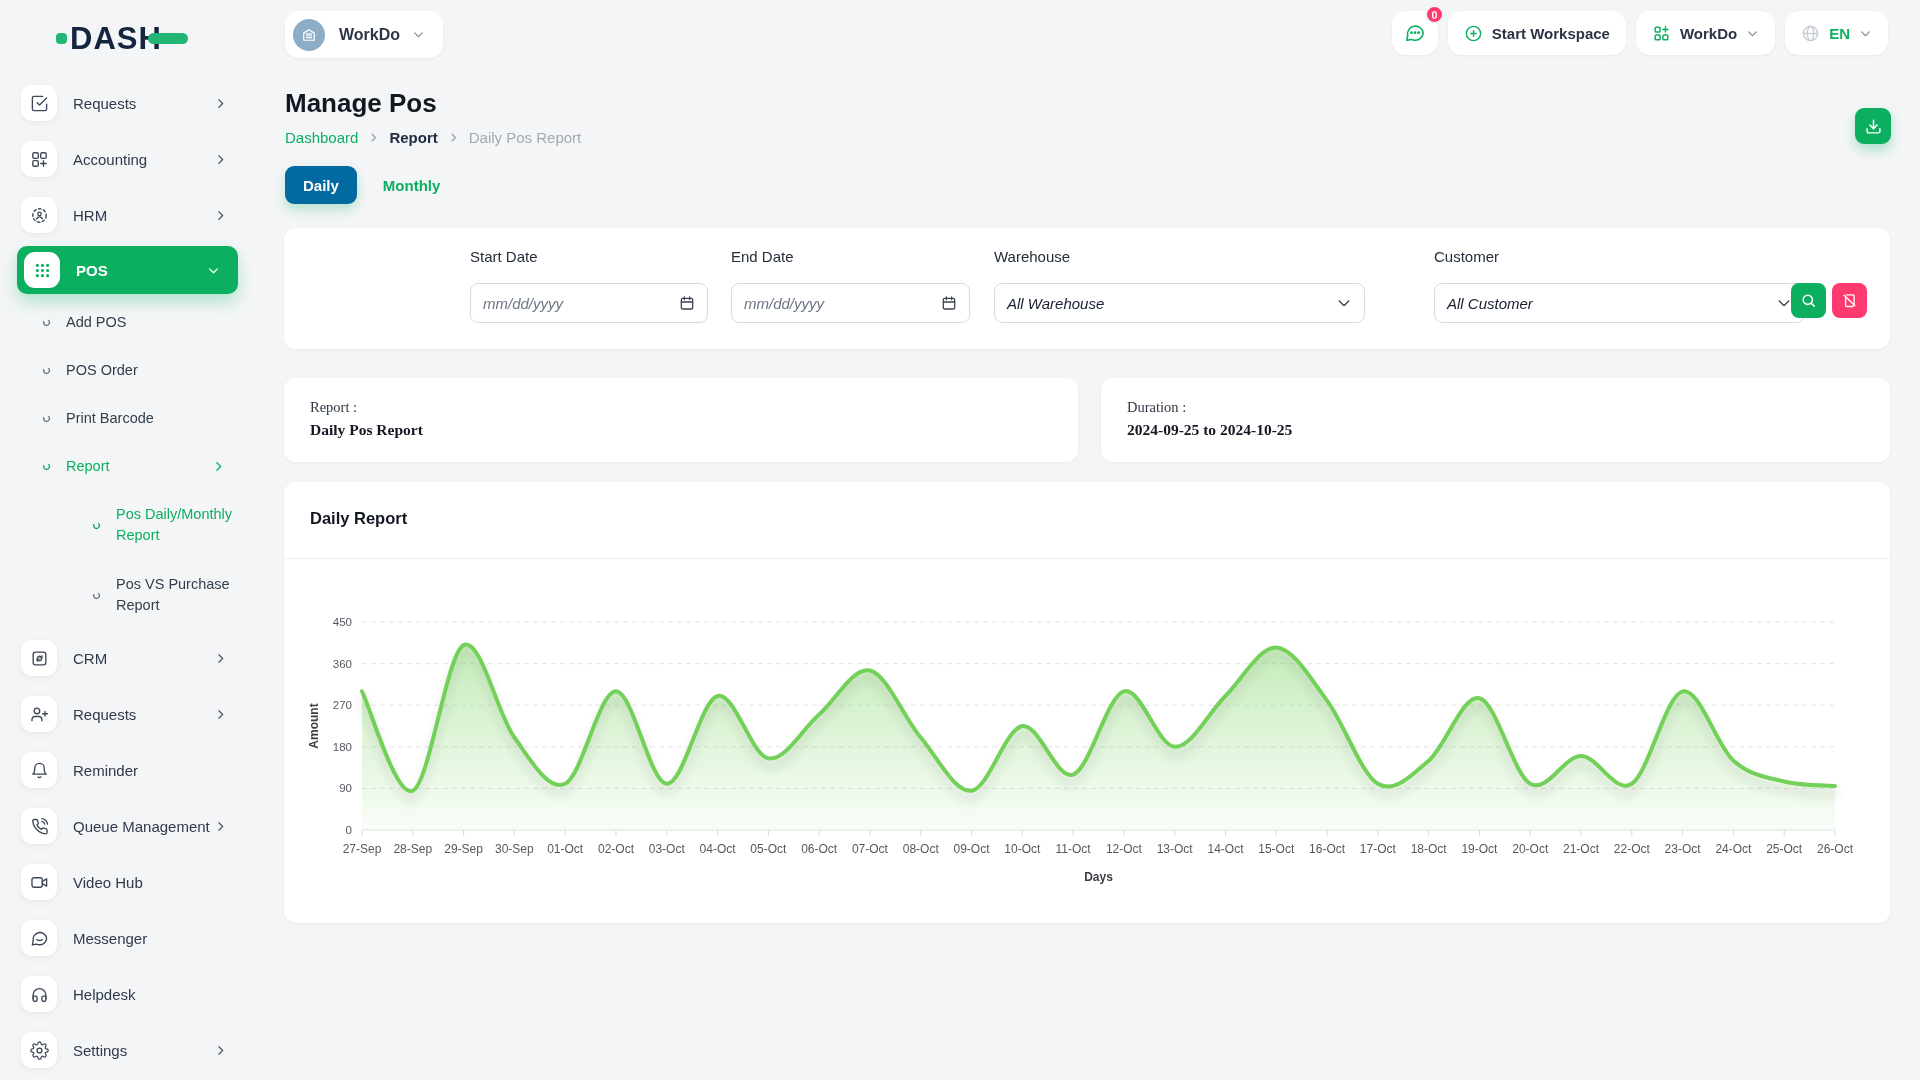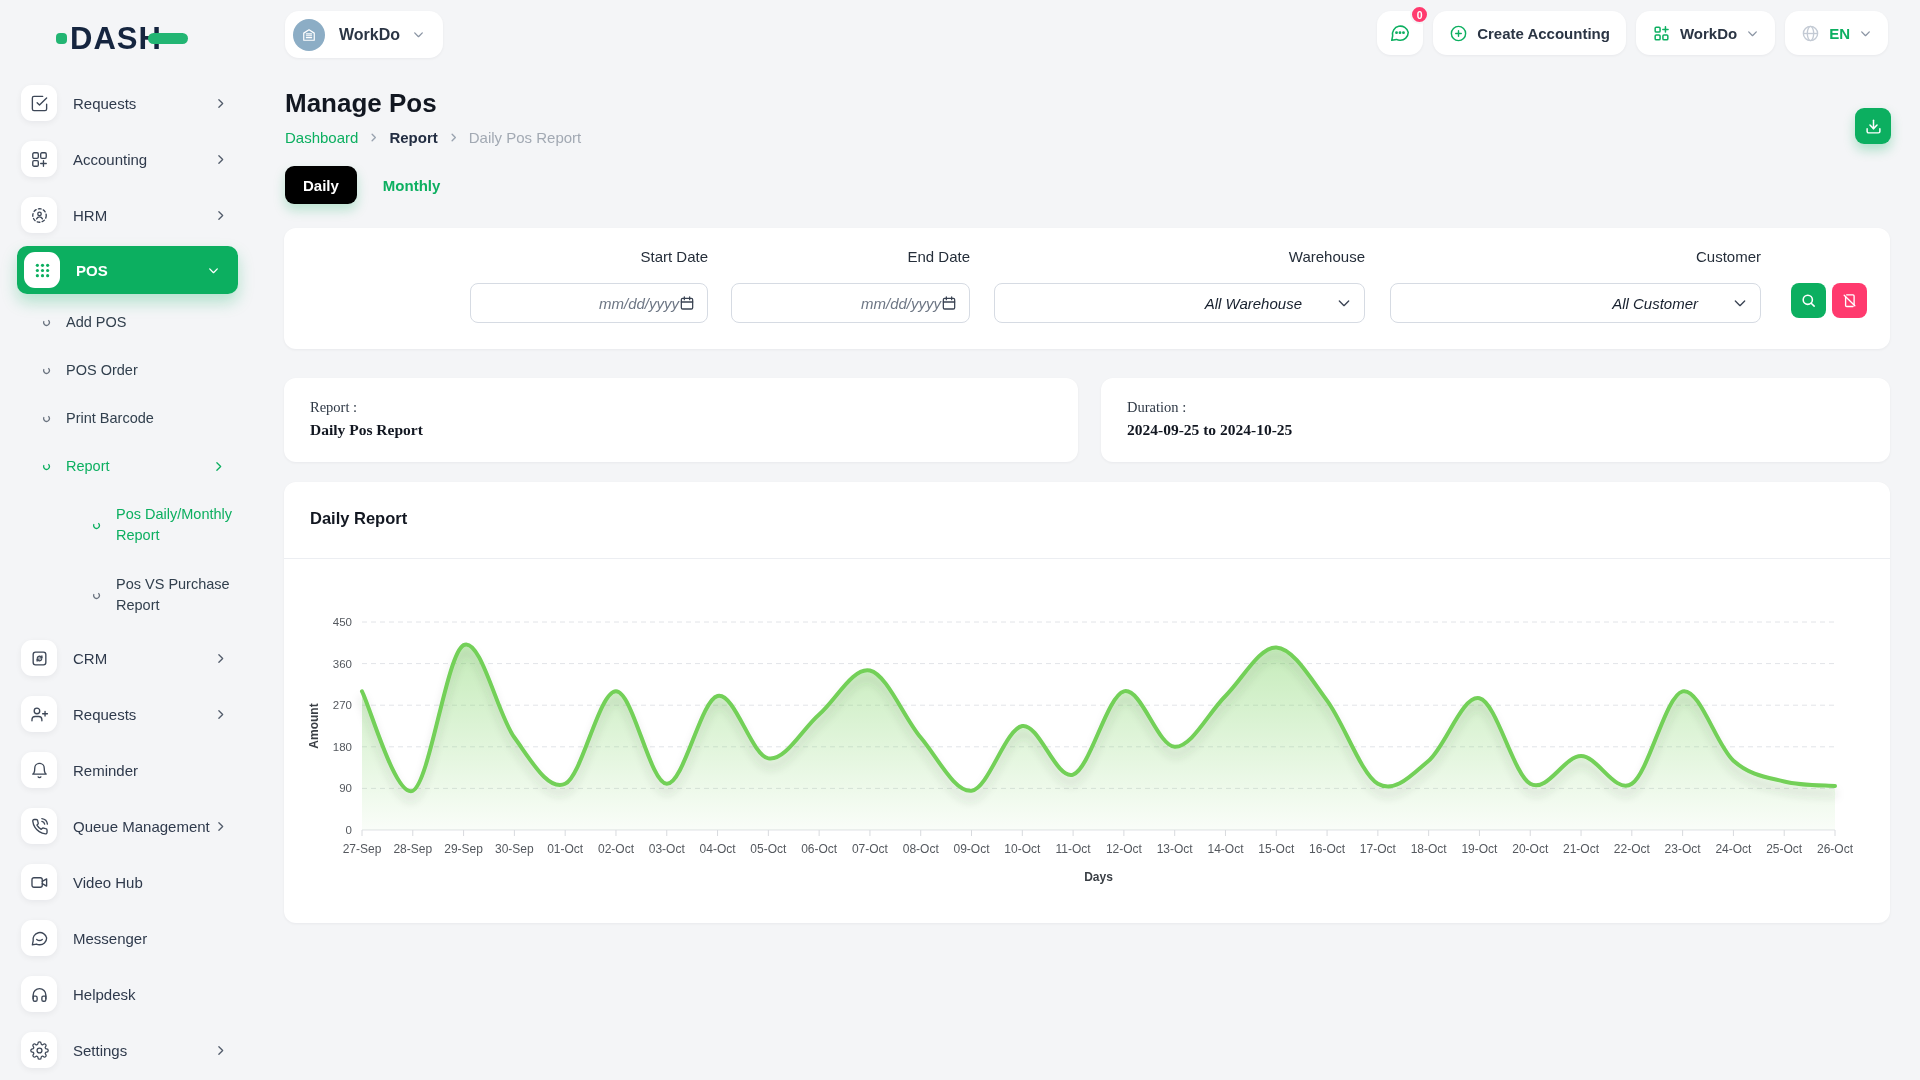--- a/index.html
+++ b/index.html
@@ -61,28 +61,28 @@
   .bc-link { color:#0caf60; cursor:pointer; }
   .bc-sep { color:#9aa3b0; display:flex; } .bc-sep svg { width:11px; height:11px; }
   .bc-mid { color:#222d42; font-weight:600; }
   .bc-cur { color:#a2a9b3; }
   .dl-btn { position:absolute; left:1855px; top:108px; width:36px; height:36px; border-radius:9px; background:#0caf60;
             display:flex; align-items:center; justify-content:center; cursor:pointer; box-shadow:0 6px 12px rgba(12,175,96,.3); }
   .dl-btn svg { width:17px; height:17px; color:#fff; }
 
   
   .tabs { position:absolute; left:285px; top:166px; display:flex; align-items:center; }
-  .tab-active { height:38px; padding:0 18px; border-radius:9px; background:#000000; color:#fff; font-size:15px; font-weight:600;
+  .tab-active { height:38px; padding:0 18px; border-radius:9px; background:#0369a1; color:#fff; font-size:15px; font-weight:600;
                 display:flex; align-items:center; cursor:pointer; box-shadow:0 6px 12px rgba(12,175,96,.25); }
   .tab-link { margin-left:26px; color:#0caf60; font-size:15px; font-weight:600; cursor:pointer; }
 
   
   .card { position:absolute; background:#fff; border-radius:12px; box-shadow:0 1px 3px rgba(16,24,40,.05); }
   .filter-card { left:284px; top:228px; width:1606px; height:121px; }
-  .f-col { position:absolute; top:20px;text-align:right; }
+  .f-col { position:absolute; top:20px; }
   .f-label { font-size:15px; color:#252e3a; }
   .f-input { position:absolute; top:35px; height:40px; border:1px solid #d6dbe3; border-radius:8px; background:#fff;
              display:flex; align-items:center; padding:0 12px; font-size:15px; color:#6d7684; cursor:pointer; width:100%; }
   .f-input .grow { flex:1;font-style:italic; }
   .f-input svg { width:16px; height:16px; color:#3a4353; }
   .f-select { color:#17202e;gap:34px; }
   .f-btns { position:absolute; left:1507px; top:55px; display:flex; gap:6px; }
   .sq-btn { width:35px; height:35px; border-radius:8px; display:flex; align-items:center; justify-content:center; cursor:pointer; border:none; }
   .sq-btn svg { width:17px; height:17px; color:#fff; }
   .sq-green { background:#0caf60; }
@@ -347,21 +347,21 @@
         <circle cx="12" cy="11.6" r="0.7" fill="currentColor"></circle>
         <circle cx="15.8" cy="11.6" r="0.7" fill="currentColor"></circle>
     </svg>
     <span class="badge">0</span>
   </div>
   <div class="pill txt-pill">
     <svg class="lead" viewBox="0 0 24 24" fill="none" stroke="currentColor" stroke-width="1.8" stroke-linecap="round">
         <circle cx="12" cy="12" r="9"></circle>
         <path d="M12 8.5v7M8.5 12h7"></path>
       </svg>
-    <span>Create Accounting</span>
+    <span>Start Workspace</span>
   </div>
   <div class="pill txt-pill">
     <svg class="lead" viewBox="0 0 24 24" fill="none" stroke="currentColor" stroke-width="1.9" stroke-linecap="round">
         <rect x="4" y="4" width="6.2" height="6.2" rx="1.4"></rect>
         <rect x="4" y="13.8" width="6.2" height="6.2" rx="1.4"></rect>
         <rect x="13.8" y="13.8" width="6.2" height="6.2" rx="1.4"></rect>
         <path d="M17 3.6v6.6M13.7 6.9h6.6"></path>
       </svg>
     <span>WorkDo</span>
     <span class="chev">
@@ -437,21 +437,21 @@
   </div>
   <div class="f-col" style="left:710px; width:371px;">
     <div class="f-label">Warehouse</div>
     <div class="f-input f-select">
       <span class="grow">All Warehouse</span>
       <svg viewBox="0 0 24 24" fill="none" stroke="currentColor" stroke-width="2" stroke-linecap="round" stroke-linejoin="round">
           <polyline points="5 9 12 16 19 9"></polyline>
         </svg>
     </div>
   </div>
-  <div class="f-col" style="left:1106px; width:371px;">
+  <div class="f-col" style="left:1150px; width:371px;">
     <div class="f-label">Customer</div>
     <div class="f-input f-select">
       <span class="grow">All Customer</span>
       <svg viewBox="0 0 24 24" fill="none" stroke="currentColor" stroke-width="2" stroke-linecap="round" stroke-linejoin="round">
           <polyline points="5 9 12 16 19 9"></polyline>
         </svg>
     </div>
   </div>
   <div class="f-btns">
     <button class="sq-btn sq-green">

